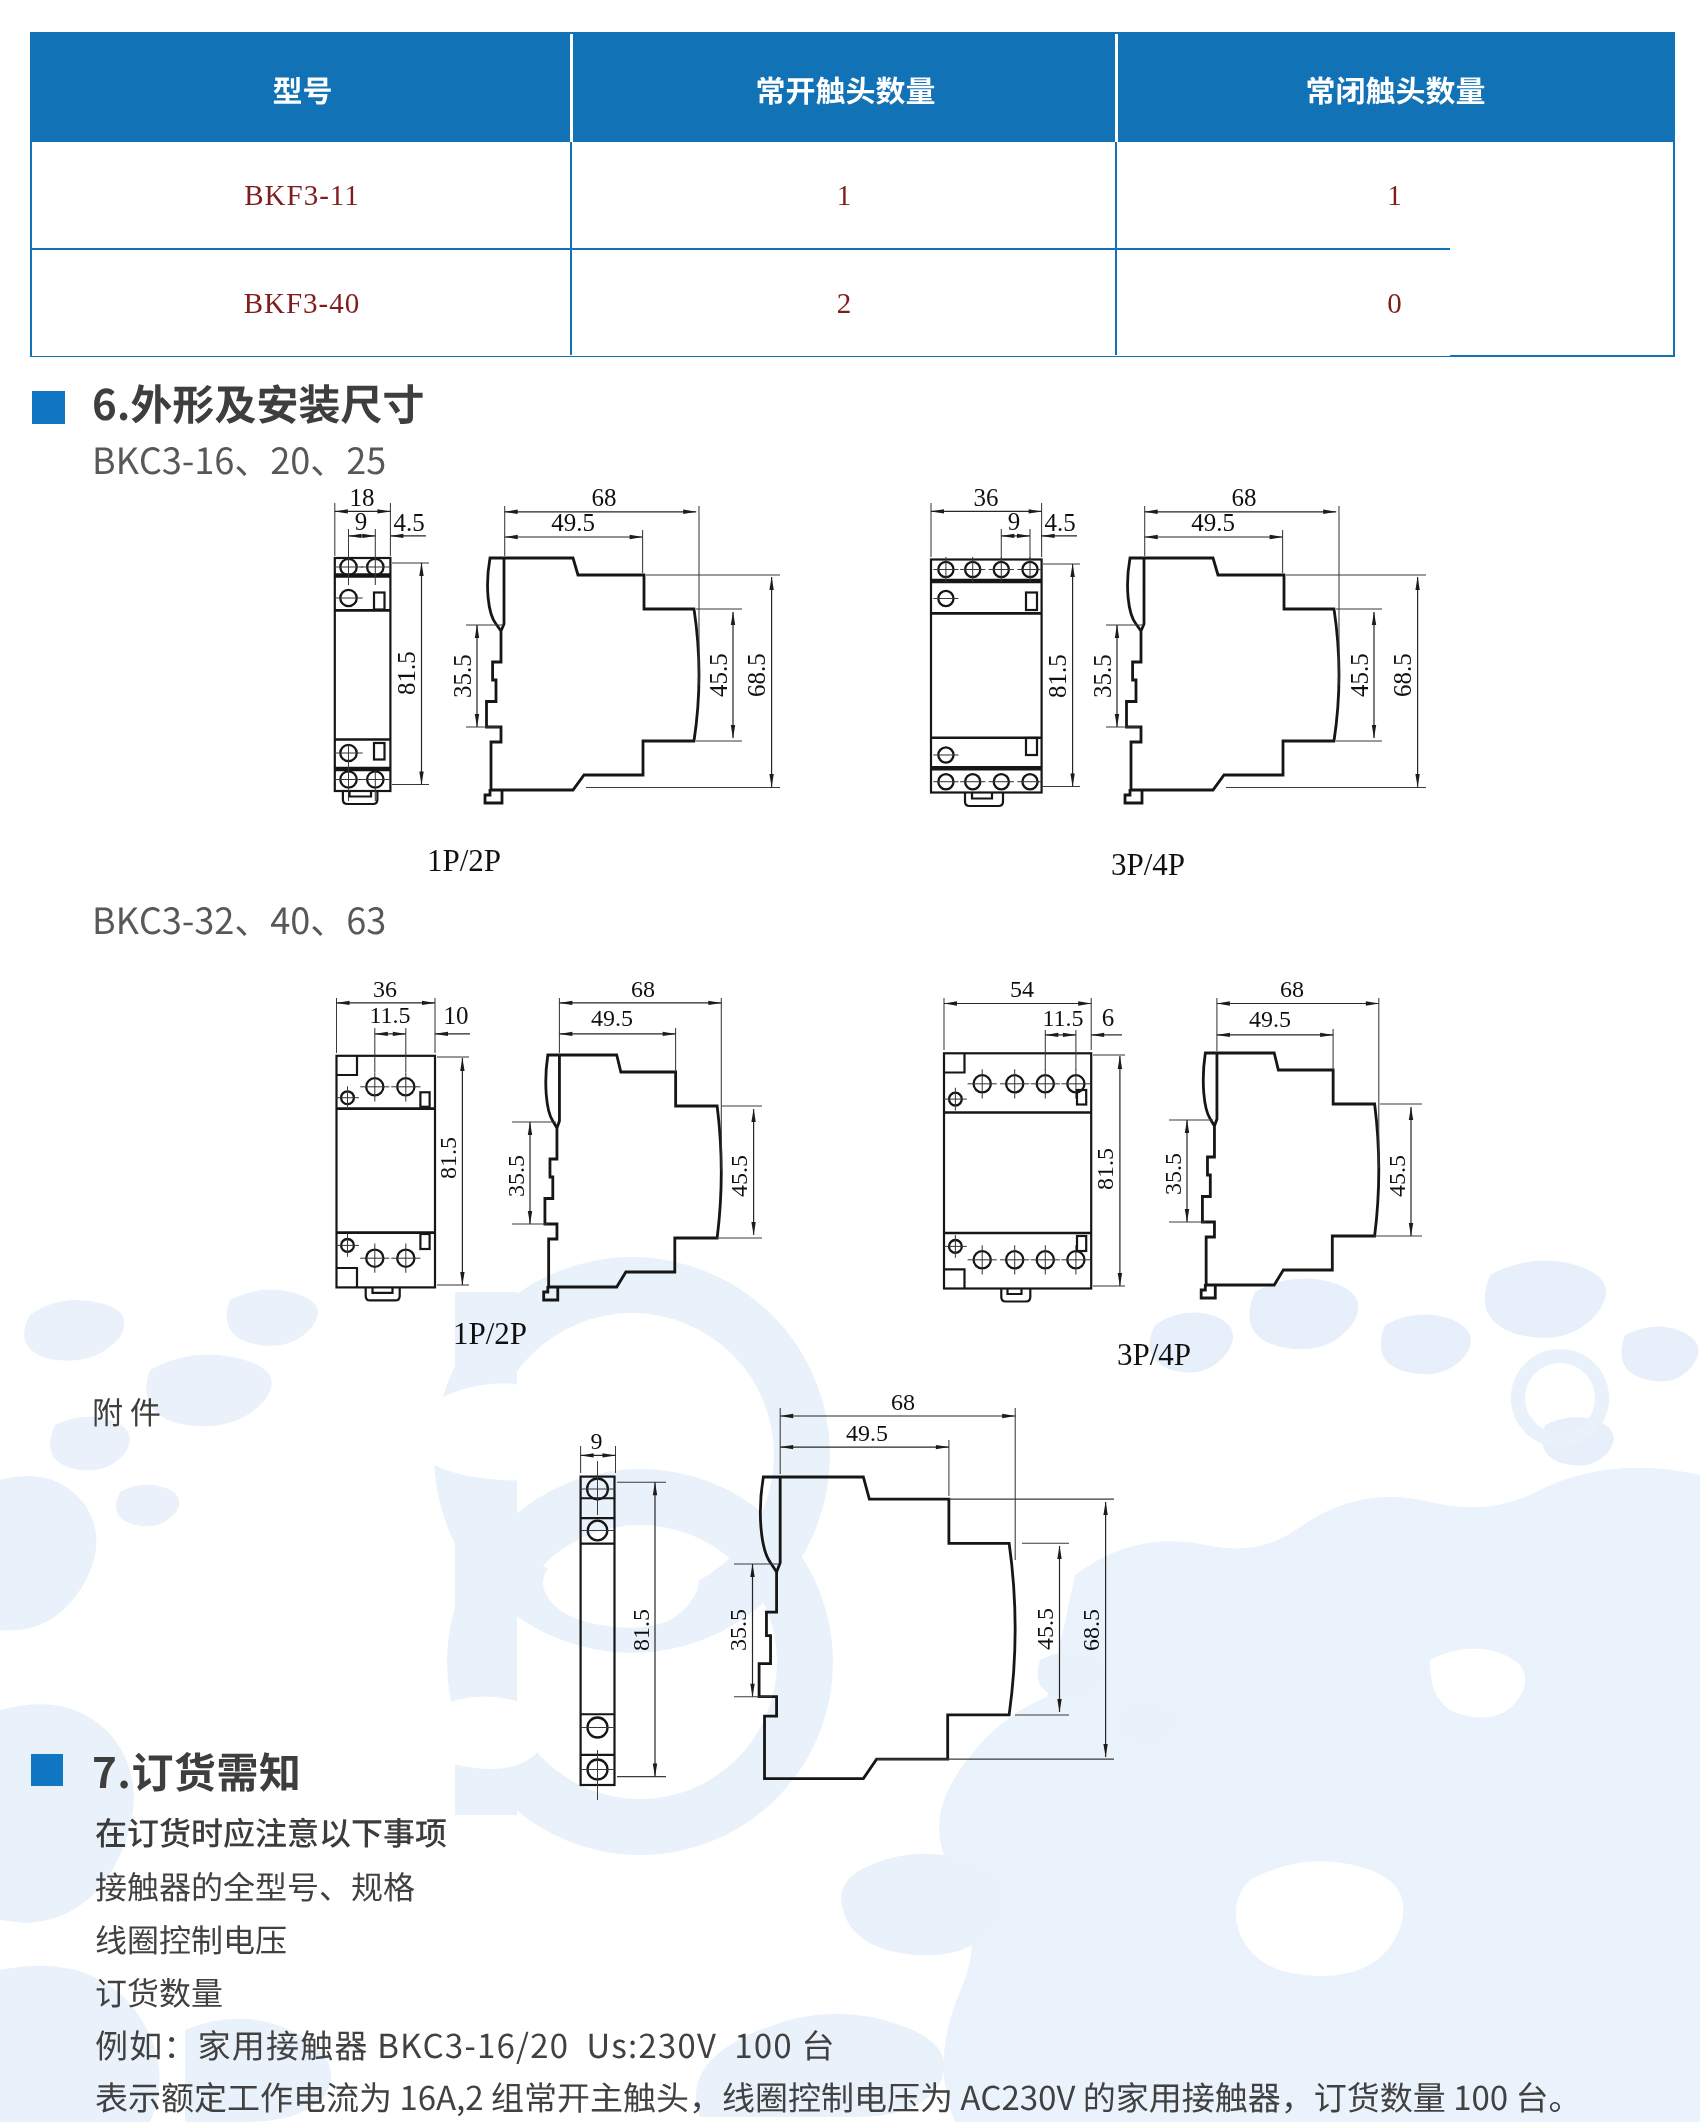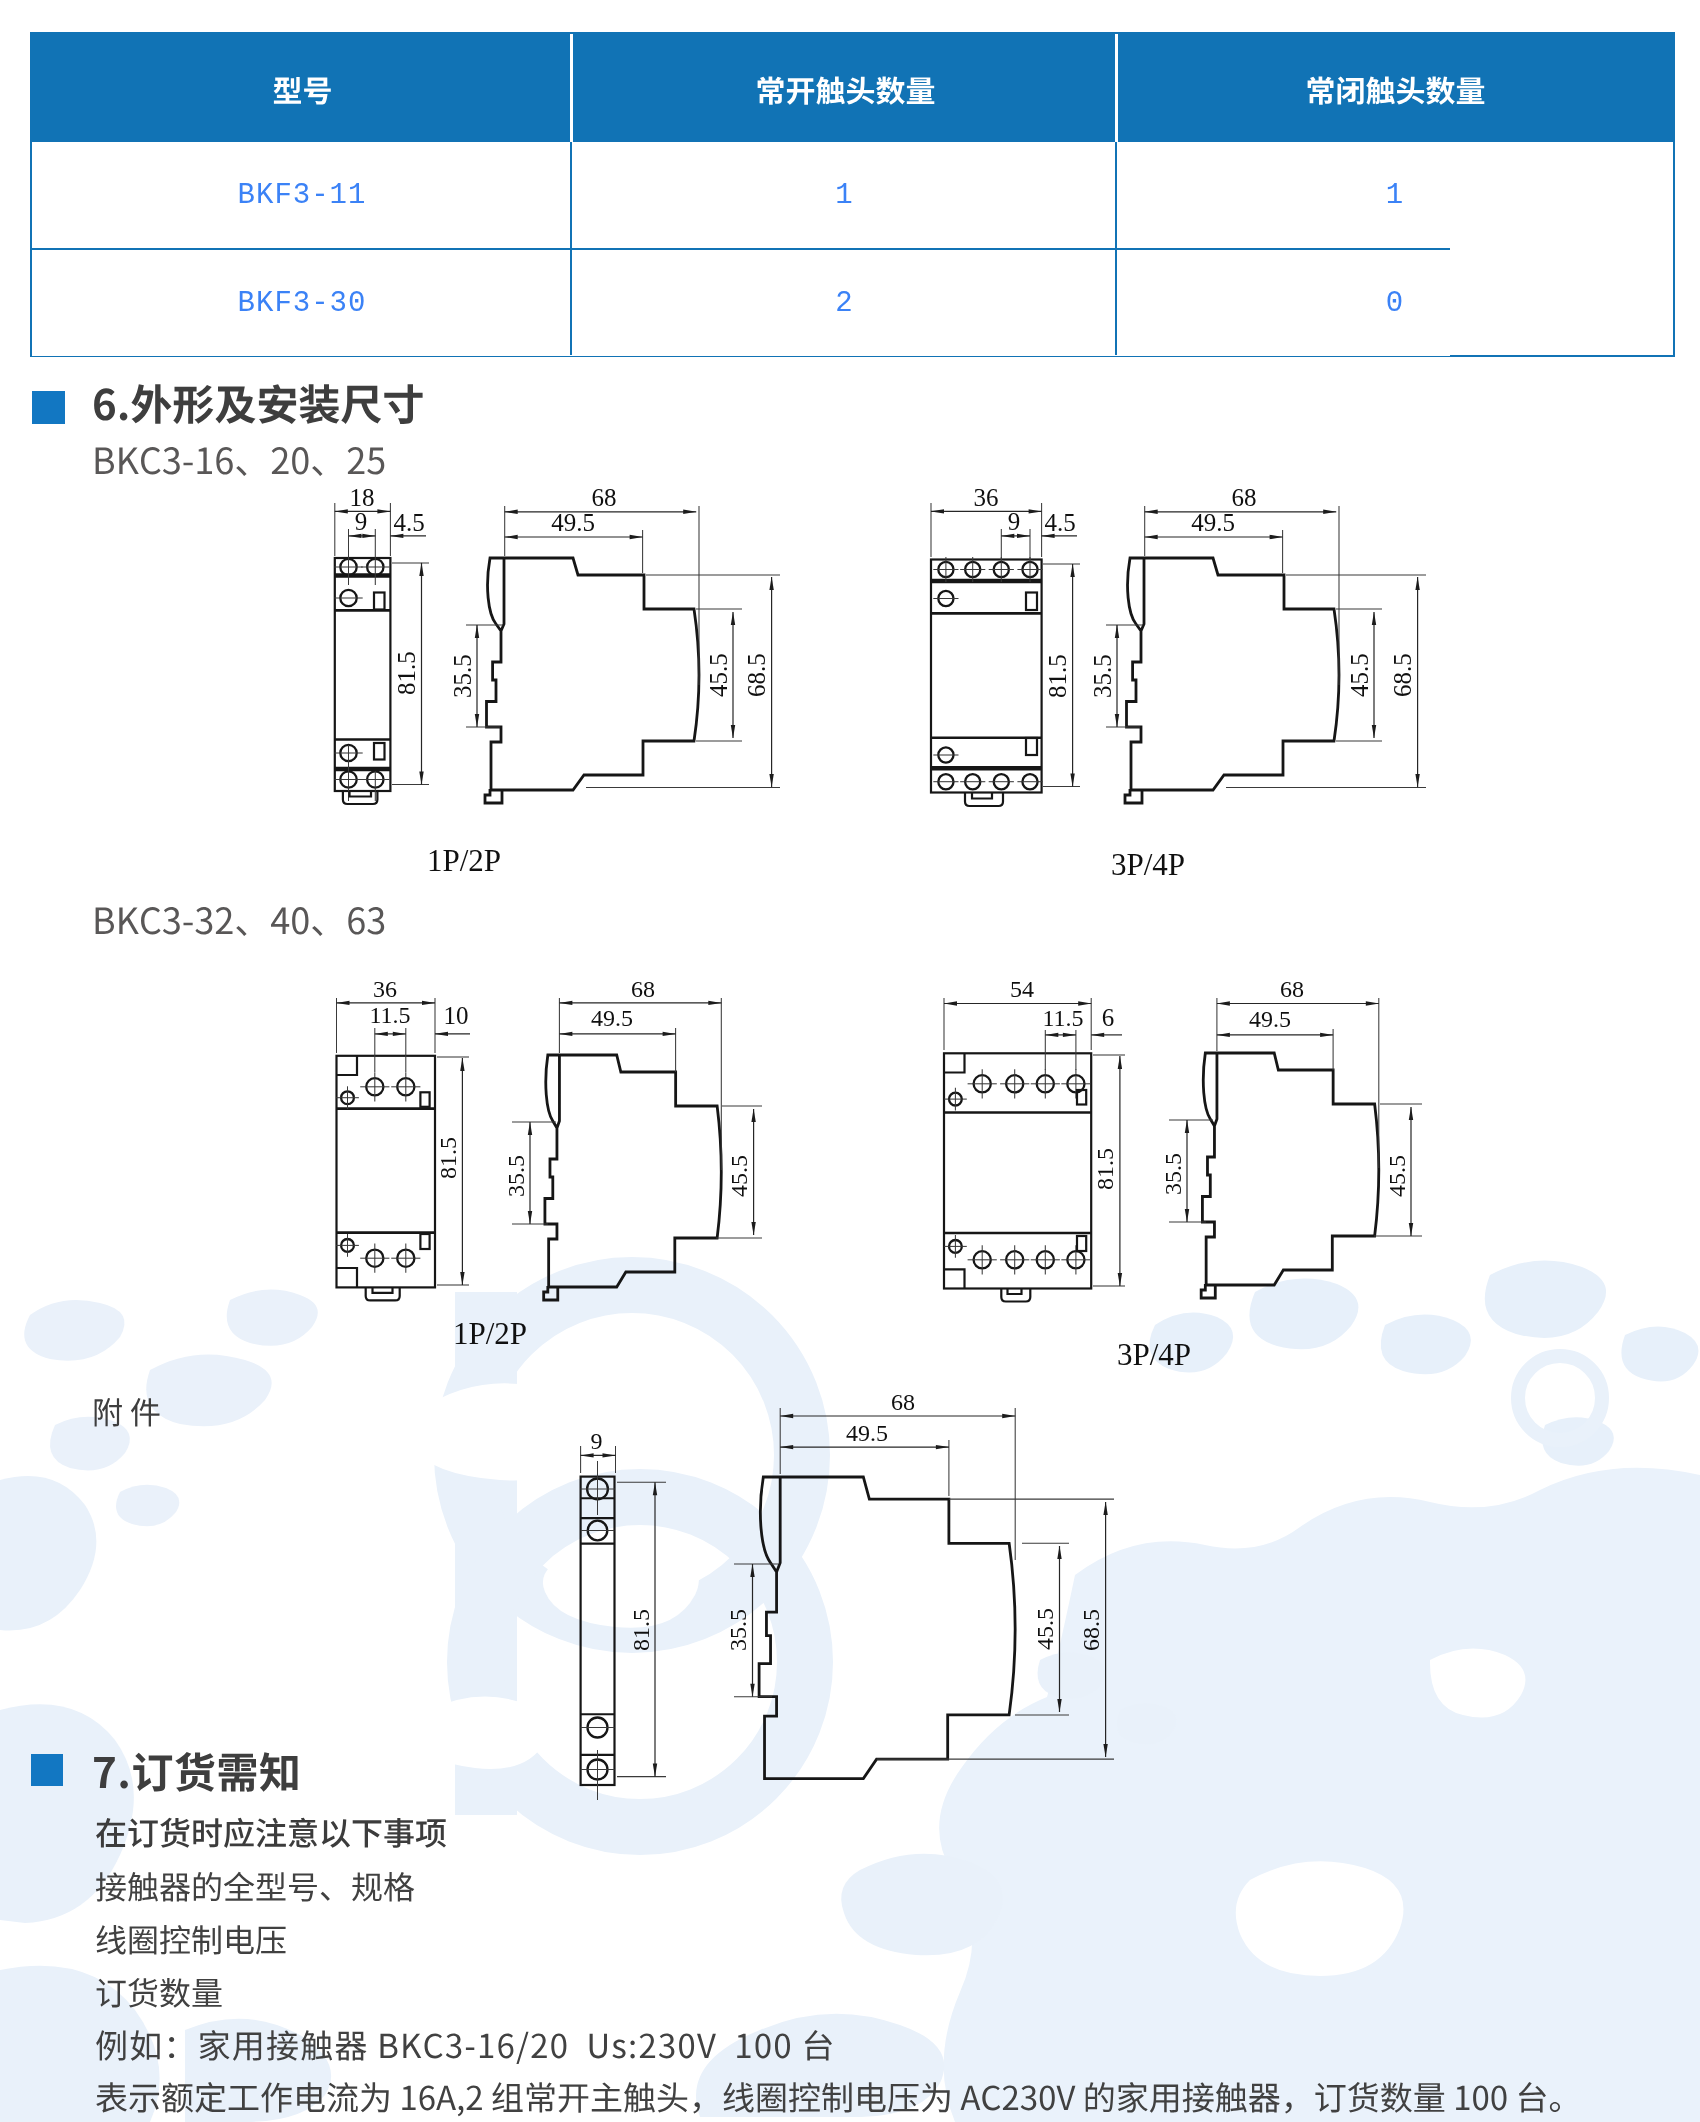--- a/index.html
+++ b/index.html
@@ -4,21 +4,21 @@
 .page{position:relative;width:1700px;height:2122px;background:#fff;overflow:hidden;font-family:"Liberation Sans",sans-serif}
 .abs{position:absolute}
 svg{display:block}
 .ol{fill:none;stroke:#161616;stroke-width:2.2}
 .olk{fill:none;stroke:#161616;stroke-width:2.8}
 .dl{stroke:#262626;stroke-width:1.2;fill:none}
 .xl{stroke:#3a3a3a;stroke-width:1.05;fill:none}
 .dt{font-family:"Liberation Serif",serif;fill:#101010}
 .tbl{position:absolute;left:30px;top:32px;width:1641px;height:321px}
 .thead{position:absolute;left:0;top:0;width:1641px;height:108px;background:#1173b5}
-.trow{position:absolute;width:1418px;height:106px;background:#fff;font-family:Liberation Mono, monospace;font-size:29px;color:#3b82f6;letter-spacing:1px}
+.trow{position:absolute;width:1418px;height:106px;background:#fff;font-family:Liberation Serif, serif;font-size:29px;color:#7f1d1d;letter-spacing:1px}
 .tv{position:absolute;top:0;bottom:0;display:flex;align-items:center;justify-content:center}
 </style></head><body>
 <div class="page">
 
 <svg class="abs" style="left:0;top:1230px" width="1700" height="892" viewBox="0 0 1700 892">
 <g fill="#eaf1fa" stroke="none">
 <path d="M30,85 q30,-22 70,-12 q35,8 20,34 q-25,30 -70,22 q-38,-10 -20,-44 Z"></path>
 <path d="M150,140 q45,-25 95,-10 q40,12 20,40 q-30,34 -85,24 q-45,-12 -30,-54 Z"></path>
 <path d="M55,195 q28,-14 58,-4 q26,10 12,32 q-20,24 -55,15 q-30,-10 -15,-43 Z"></path>
 <path d="M230,70 q35,-18 70,-5 q28,10 12,32 q-22,26 -62,16 q-32,-10 -20,-43 Z"></path>
@@ -86,21 +86,21 @@
         </g>
       </svg>
 
 <div class="trow" style="top:108px;border-bottom:2px solid #1173b5">
 <div class="tv" style="left:0;width:540px">BKF3-11</div>
 <div class="tv" style="left:540px;width:545px">1</div>
 <div class="tv" style="left:1085px;width:556px">1</div>
 </div>
 
 <div class="trow" style="top:216px">
-<div class="tv" style="left:0;width:540px">BKF3-30</div>
+<div class="tv" style="left:0;width:540px">BKF3-40</div>
 <div class="tv" style="left:540px;width:545px">2</div>
 <div class="tv" style="left:1085px;width:556px">0</div>
 </div>
 <div class="abs" style="left:538px;top:108px;width:2px;height:213px;background:#1173b5"></div>
 <div class="abs" style="left:1083px;top:108px;width:2px;height:213px;background:#1173b5"></div>
 </div>
 
 <div class="abs" style="left:32px;top:391px;width:33px;height:33px;background:#1277c2"></div>
 
 <svg class="abs" style="left:90px;top:380px" width="340" height="52">

